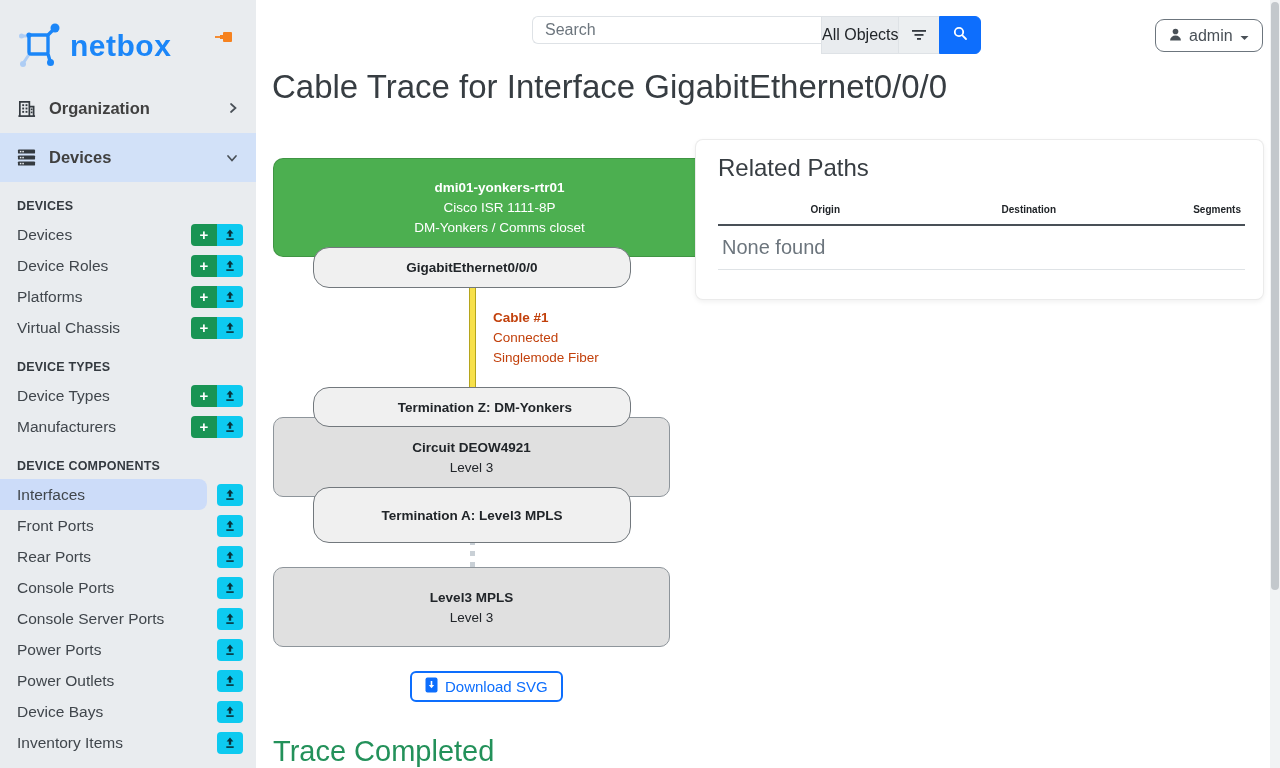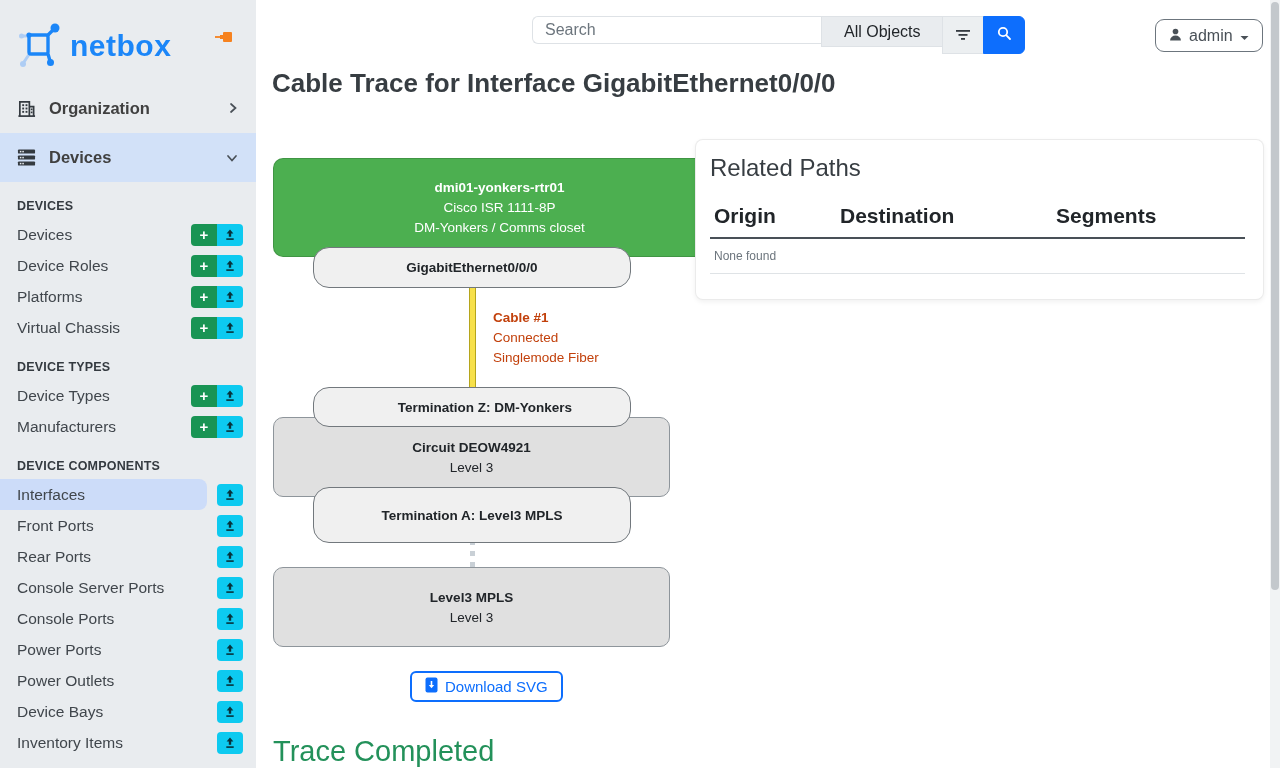--- a/index.html
+++ b/index.html
@@ -25,27 +25,27 @@
   .btn-add { width:26px; height:22px; background:#199454; border:none; border-radius:4px 0 0 4px; color:#fff; font-size:15px; font-weight:700; line-height:20px; cursor:pointer; }
   .btn-import { width:26px; height:22px; background:#0dcaf0; border:none; border-radius:0 4px 4px 0; display:flex; align-items:center; justify-content:center; cursor:pointer; }
   .btn-import.solo { border-radius:4px; }
 
   
   .main { position:absolute; left:256px; top:0; width:1024px; height:768px; background:#fff; }
 
   .search-group { position:absolute; left:276px; top:16px; height:38px; display:flex; }
   .search-input { width:289px; height:28px; border:1px solid #dee2e6; border-right:none; border-radius:6px 0 0 6px; padding:0 12px; font-size:16px; color:#212529; outline:none; font-family:"Liberation Sans", sans-serif; }
   .search-input::placeholder { color:#6c757d; }
-  .scope-btn { height:31px; padding:0 22px; background:#e9ecef; border:1px solid #dee2e6; border-right:none; font-size:16px; color:#212529; cursor:pointer; font-family:"Liberation Sans", sans-serif; }
+  .scope-btn { height:38px; padding:0 0; background:#e9ecef; border:1px solid #dee2e6; border-right:none; font-size:16px; color:#212529; cursor:pointer; font-family:"Liberation Sans", sans-serif; }
   .filter-btn { width:41px; height:38px; background:#eceff1; border:1px solid #dee2e6; border-right:none; display:flex; align-items:center; justify-content:center; cursor:pointer; }
   .submit-btn { width:42px; height:38px; background:#0d6efd; border:1px solid #0d6efd; border-radius:0 6px 6px 0; display:flex; align-items:center; justify-content:center; cursor:pointer; }
 
   .user-btn { position:absolute; left:899px; top:19px; height:33px; padding:0 13px; background:#fff; border:1px solid #6c757d; border-radius:9px; display:flex; align-items:center; gap:7px; font-size:16px; color:#495057; cursor:pointer; font-family:"Liberation Sans", sans-serif; }
 
-  .page-title { position:absolute; left:16px; top:68px; font-size:26px; font-weight:700; color:#373d42; white-space:nowrap; }
+  .page-title { position:absolute; left:16px; top:68px; font-size:33px; font-weight:400; color:#373d42; white-space:nowrap; }
 
   
   .tbox { position:absolute; text-align:center; }
   .device-box { left:17px; top:158px; width:453px; height:99px; background:#4caf50; border:1px solid rgba(0,0,0,0.15); border-radius:10px; color:#fff; padding-top:19px; }
   .device-box .line { font-size:13.5px; line-height:20px; }
   .device-box .line.b { font-weight:700; }
   .port-box { width:318px; height:41px; background:#f0f0f0; border:1px solid #72787d; border-radius:16px; display:flex; align-items:center; justify-content:center; font-size:13.5px; font-weight:700; color:#212529; z-index:2; }
   .iface-box { left:57px; top:247px; }
   .termz-box { left:57px; top:387px; height:40px;padding-left:26px; }
   .terma-box { left:57px; top:487px; height:56px; }
@@ -56,25 +56,25 @@
   .big-gray .line { font-size:13.5px; line-height:20px; }
   .big-gray .line.b { font-weight:700; }
   .circuit-box { left:17px; top:417px; }
   .farend-box { left:17px; top:567px; }
   .dotted-link { position:absolute; left:214px; top:529px; width:5px; height:38px;
     background-image:repeating-linear-gradient(to bottom, #c9d0d6 0px, #c9d0d6 5px, transparent 5px, transparent 11px); }
   .download-btn { position:absolute; left:154px; top:671px; height:31px; padding:0 13px; background:#fff; border:2px solid #0d6efd; border-radius:6px; color:#0d6efd; font-size:15px; display:flex; align-items:center; gap:7px; cursor:pointer; font-family:"Liberation Sans", sans-serif; }
   .trace-status { position:absolute; left:17px; top:735px; width:397px; text-align:left; font-size:29px; color:#23915a; }
 
   
-  .card { position:absolute; left:439px; top:139px; width:569px; min-height:161px; background:#fff; border:1px solid rgba(0,0,0,0.08); border-radius:8px; box-shadow:0 2px 5px rgba(0,0,0,0.06); padding:14px 18px 16px 14px; }
+  .card { position:absolute; left:439px; top:139px; width:569px; min-height:161px; background:#fff; border:1px solid rgba(0,0,0,0.08); border-radius:8px; box-shadow:0 2px 5px rgba(0,0,0,0.06); padding:14px 18px 16px 22px; }
   .card-title { font-size:24px; font-weight:300; color:#373d42; }
   .rp-table { width:100%; border-collapse:collapse; margin-top:15px; }
-  .rp-table th { text-align:left; font-size:21px; font-weight:700; color:#212529; padding:7px 4px 9px 4px; border-bottom:2px solid #495057;margin-left:40px; }
-  .rp-table td { font-size:12px; color:#6c757d; padding:10px 4px; border-bottom:1px solid #dfe3e6; }
+  .rp-table th { text-align:right; font-size:10px; font-weight:700; color:#212529; padding:7px 4px 9px 4px; border-bottom:2px solid #495057;margin-left:40px; }
+  .rp-table td { font-size:20px; color:#6c757d; padding:10px 4px; border-bottom:1px solid #dfe3e6; }
 
   
   .scrollbar { position:absolute; right:0; top:0; width:10px; height:768px; background:#f1f3f4; }
   .scroll-thumb { position:absolute; left:1px; top:2px; width:8px; height:588px; background:#c3c8cc; border-radius:4px; }
 </style>
 </head>
 <body>
 
 <div class="app">
 
@@ -280,34 +280,34 @@
         <button class="btn-import solo">
             <svg width="12" height="12" viewBox="0 0 12 12">
               <path d="M6 0.6 L9.4 4.5 L7.2 4.5 L7.2 7.8 L4.8 7.8 L4.8 4.5 L2.6 4.5 Z" fill="#08323b"></path>
               <rect x="2.3" y="9.3" width="7.4" height="1.6" fill="#08323b"></rect>
             </svg>
           </button>
       </span>
     </div>
     <div class="sidebar-item">
       <span class="item-hl">
+          <span class="item-label">Console Ports</span>
+        </span>
+      <span class="btns">
+        <button class="btn-import solo">
+            <svg width="12" height="12" viewBox="0 0 12 12">
+              <path d="M6 0.6 L9.4 4.5 L7.2 4.5 L7.2 7.8 L4.8 7.8 L4.8 4.5 L2.6 4.5 Z" fill="#08323b"></path>
+              <rect x="2.3" y="9.3" width="7.4" height="1.6" fill="#08323b"></rect>
+            </svg>
+          </button>
+      </span>
+    </div>
+    <div class="sidebar-item">
+      <span class="item-hl">
           <span class="item-label">Console Server Ports</span>
-        </span>
-      <span class="btns">
-        <button class="btn-import solo">
-            <svg width="12" height="12" viewBox="0 0 12 12">
-              <path d="M6 0.6 L9.4 4.5 L7.2 4.5 L7.2 7.8 L4.8 7.8 L4.8 4.5 L2.6 4.5 Z" fill="#08323b"></path>
-              <rect x="2.3" y="9.3" width="7.4" height="1.6" fill="#08323b"></rect>
-            </svg>
-          </button>
-      </span>
-    </div>
-    <div class="sidebar-item">
-      <span class="item-hl">
-          <span class="item-label">Console Ports</span>
         </span>
       <span class="btns">
         <button class="btn-import solo">
             <svg width="12" height="12" viewBox="0 0 12 12">
               <path d="M6 0.6 L9.4 4.5 L7.2 4.5 L7.2 7.8 L4.8 7.8 L4.8 4.5 L2.6 4.5 Z" fill="#08323b"></path>
               <rect x="2.3" y="9.3" width="7.4" height="1.6" fill="#08323b"></rect>
             </svg>
           </button>
       </span>
     </div>

